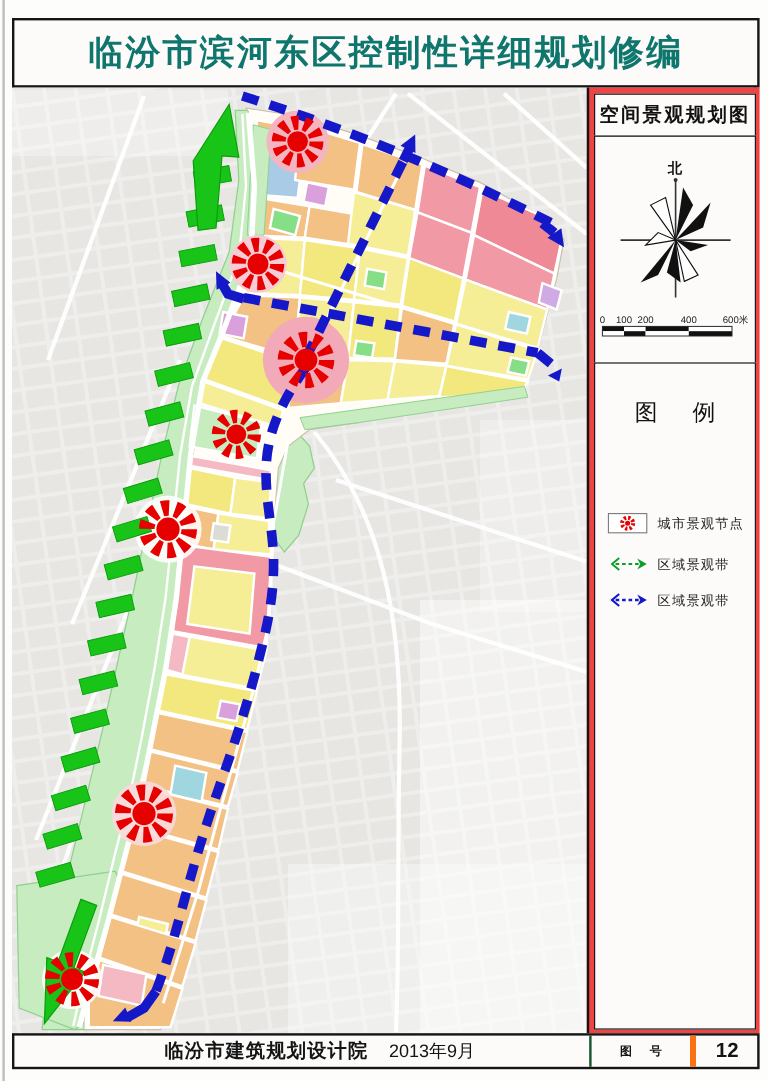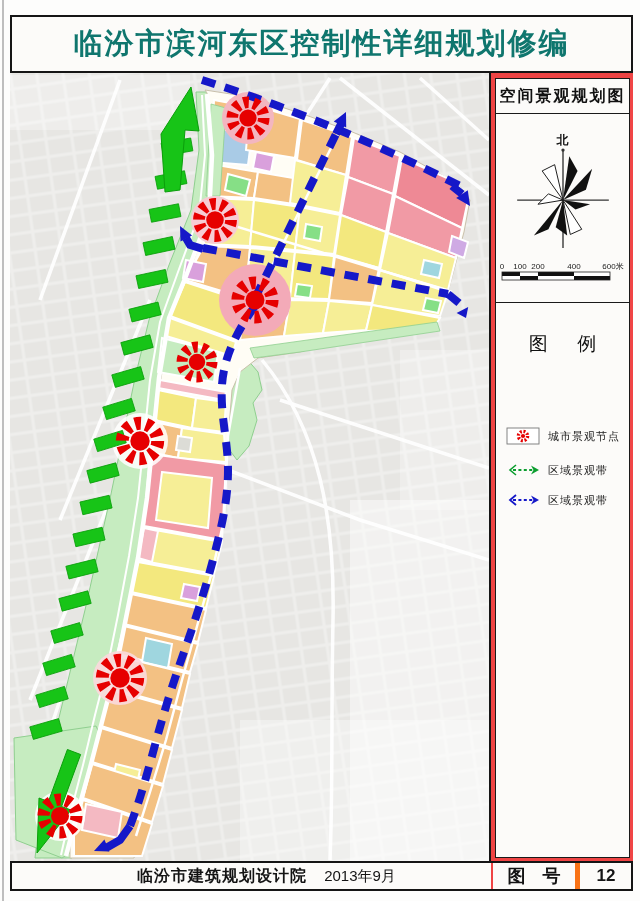--- a/index.html
+++ b/index.html
@@ -20,21 +20,21 @@
   .scale-svg{position:absolute;left:2px;top:146px;}
   .legend-title{margin-top:28px;text-align:center;font-size:19px;font-weight:400;letter-spacing:12px;text-indent:12px;color:#111;}
   .legend-item{position:absolute;left:10px;display:flex;align-items:center;gap:8px;}
   .legend-item .lab{font-size:11px;color:#222;letter-spacing:1px;white-space:nowrap;}
   .li-0{top:124px;} .li-1{top:158px;} .li-2{top:188px;}
   .footer{position:absolute;left:10px;top:861px;width:623px;height:30px;border:2.5px solid #151515;border-top-width:2.5px;box-sizing:border-box;background:#fcfbf9;padding-left:18px;}
   .footer .cell{position:absolute;top:0;height:100%;display:flex;align-items:center;justify-content:center;box-sizing:border-box;}
   .c-inst{left:0;width:479px;}
   .c-inst .inst{position:absolute;left:210px;transform:translateX(-50%);font-size:16px;font-weight:700;color:#141414;letter-spacing:1px;white-space:nowrap;}
   .c-inst .date{position:absolute;left:348px;transform:translateX(-50%);font-size:15px;font-weight:400;color:#141414;white-space:nowrap;}
-  .c-sheet{left:479px;width:84px;border-left:2px solid #ef4444;font-size:18px;font-weight:700;letter-spacing:6px;text-indent:6px;color:#141414;}
+  .c-sheet{left:479px;width:84px;border-left:2px solid #14532d;font-size:10px;font-weight:700;letter-spacing:6px;text-indent:6px;color:#141414;}
   .c-num{left:563px;width:57px;border-left:5px solid #f97316;font-size:17px;font-weight:700;color:#141414;}
 </style>
 </head>
 <body>
 
 <div class="scan-edge"></div>
 <div class="frame"></div>
 
 <div class="titlebar">
   <span>临汾市滨河东区控制性详细规划修编</span>

